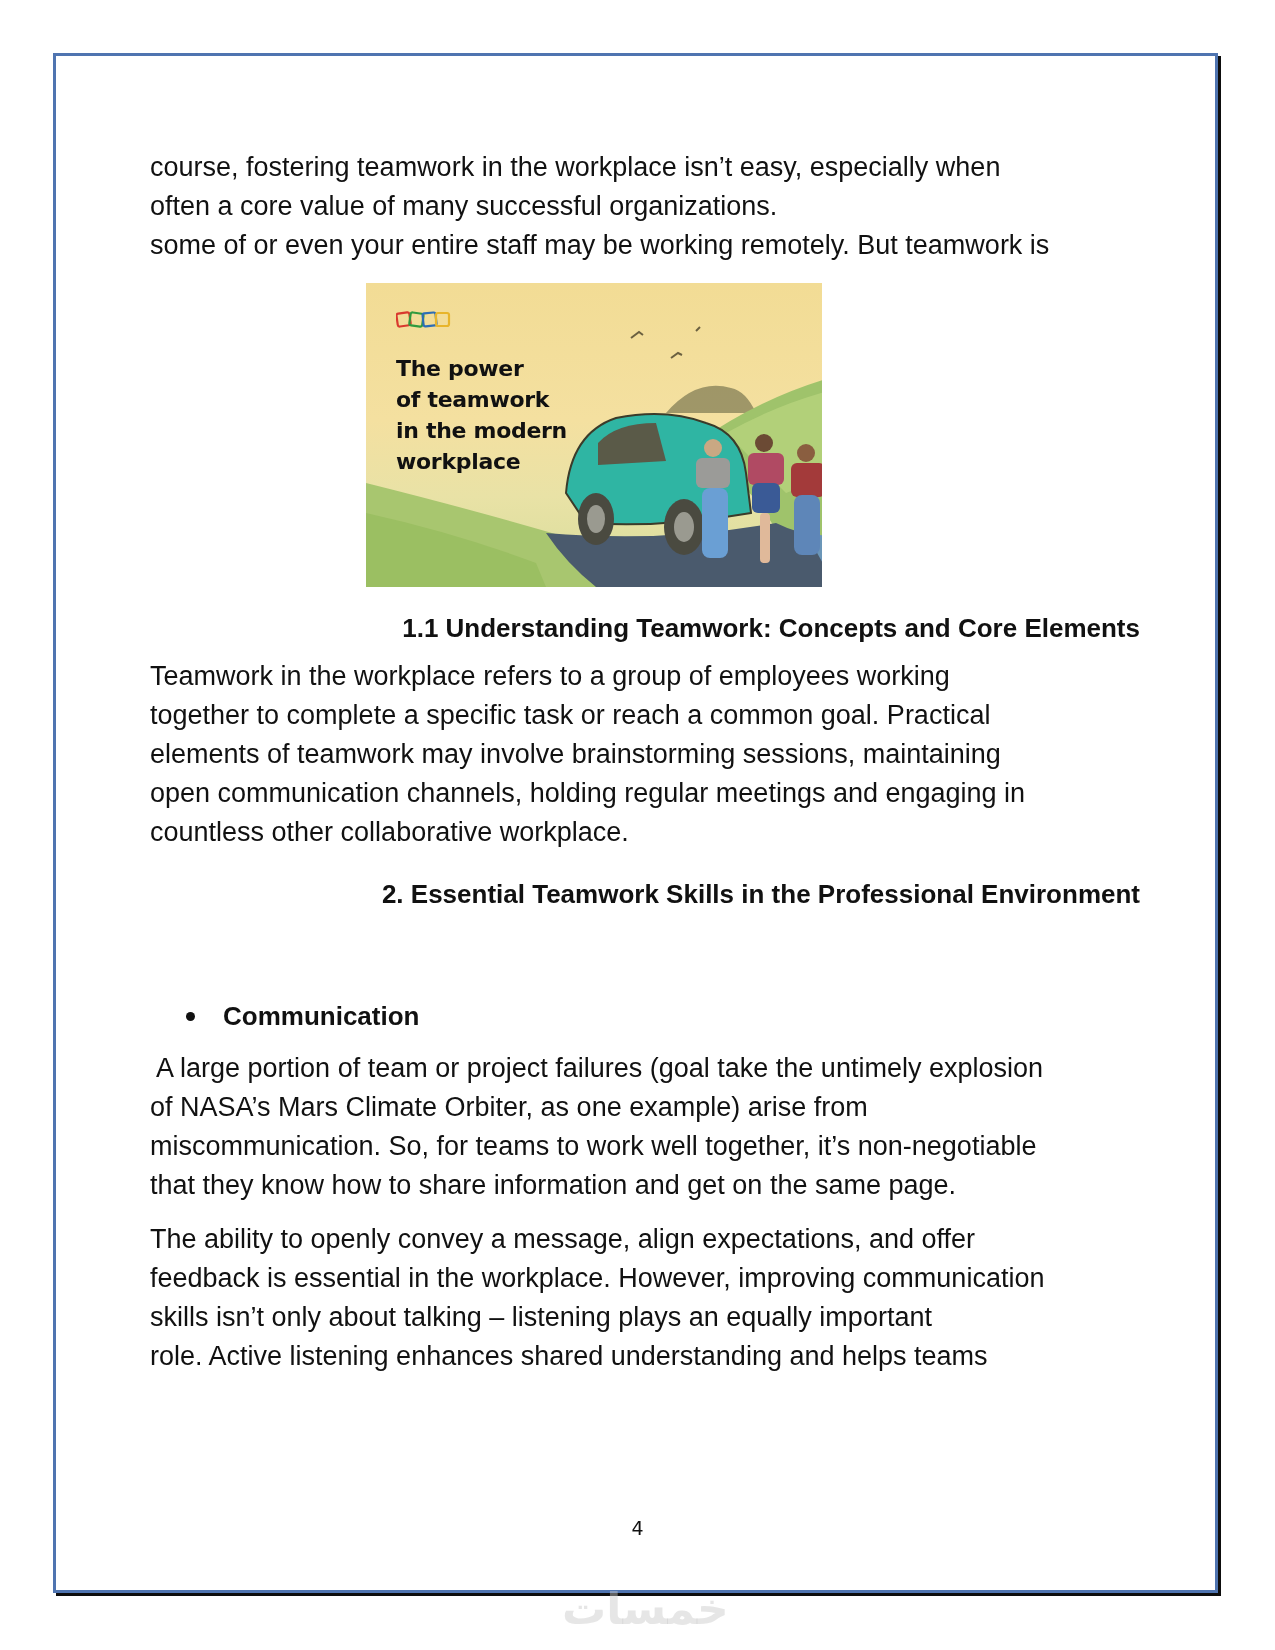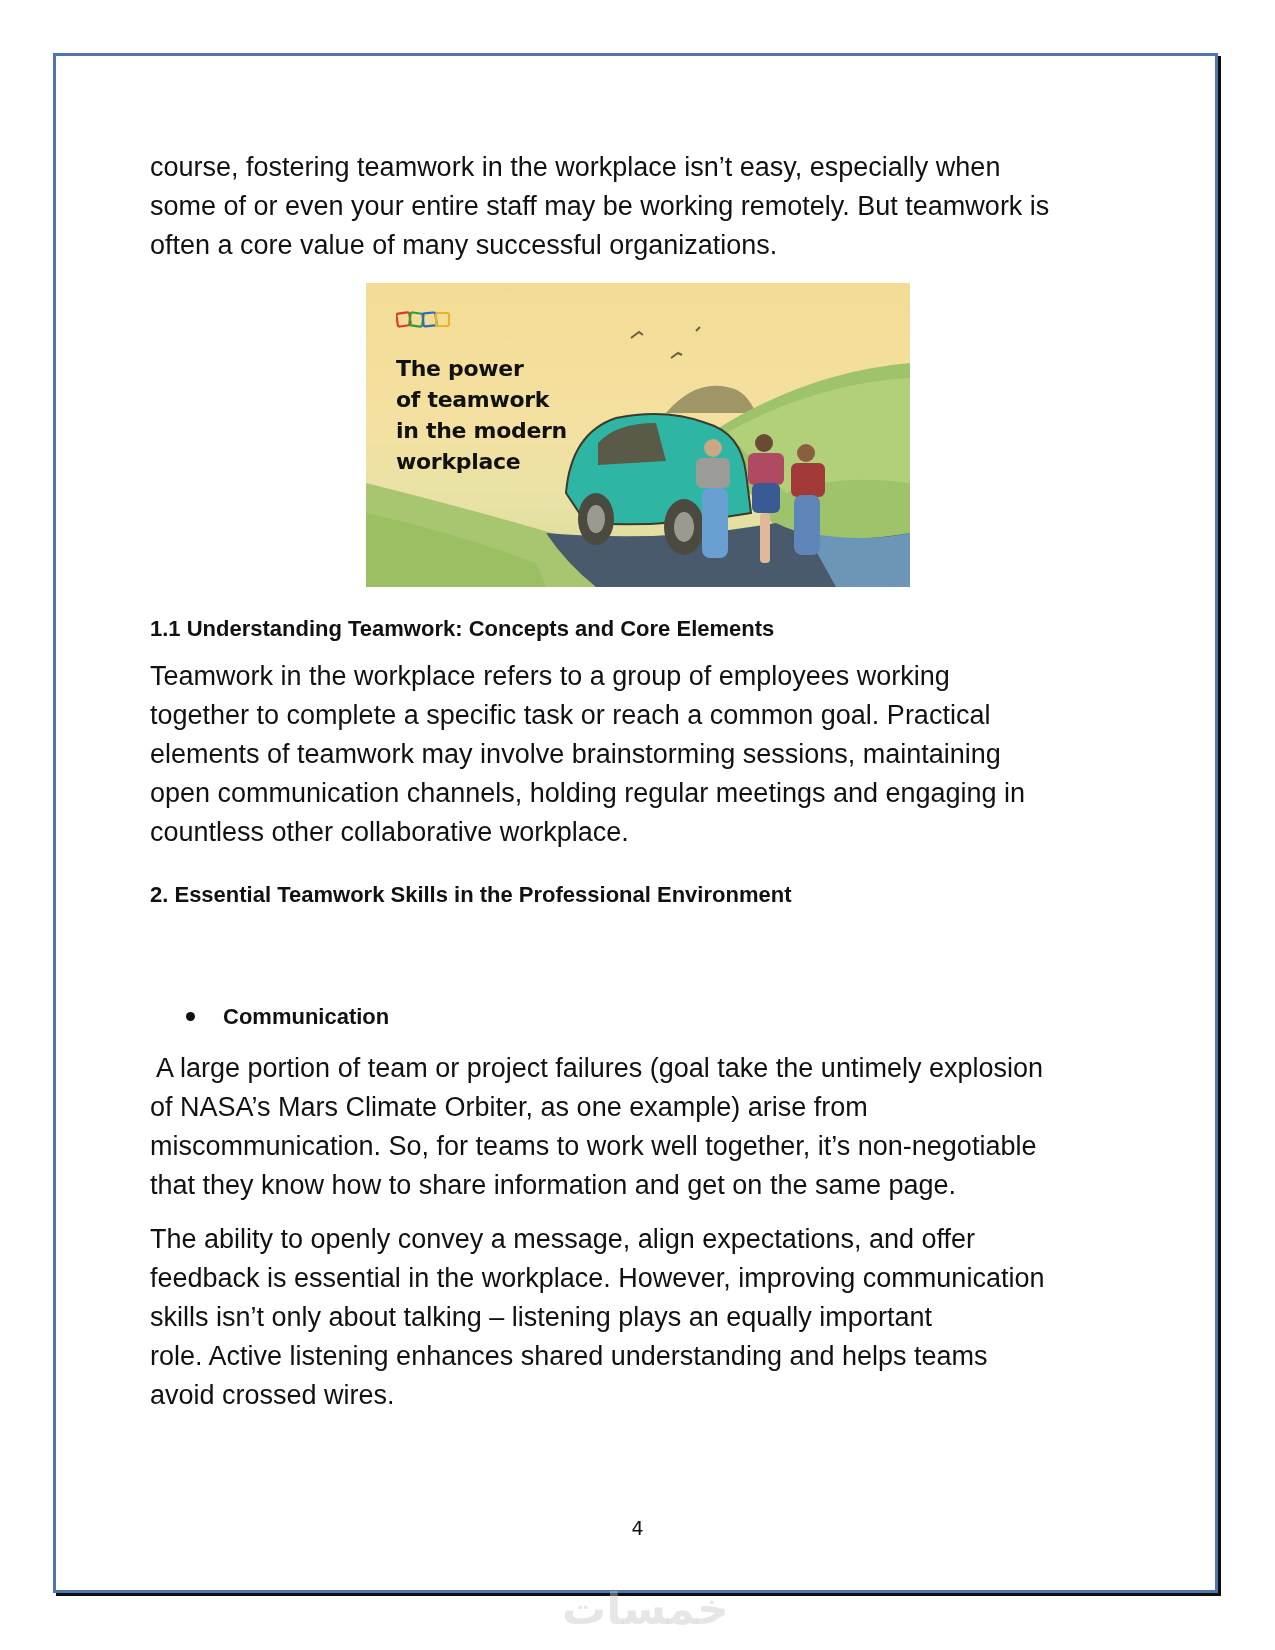--- a/index.html
+++ b/index.html
@@ -30,30 +30,31 @@
       left: 150px;
       top: 148px;
       width: 990px;
     }
     .para {
       font-size: 27px;
       line-height: 39px;
       margin: 0;
     }
     .heading {
-      font-size: 22px;
+      font-size: 26px;
       font-weight: bold;
       line-height: 39px;
       margin: 0;
+      text-align: right;
     }
     .hero {
       position: absolute;
       left: 366px;
       top: 283px;
-      width: 544px;
+      width: 456px;
       height: 304px;
       overflow: hidden;
       background: linear-gradient(180deg, #f2dc95 0%, #f4e0a0 45%, #e9e2a6 70%, #d7dd9a 100%);
     }
     .hero-title {
       position: absolute;
       left: 30px;
       top: 70px;
       font-family: "DejaVu Sans", sans-serif;
       font-weight: bold;
@@ -103,22 +104,22 @@
       margin-right: 28px;
     }
   </style>
 </head>
 <body>
 
 <div class="page-frame"></div>
 
 <div class="content" style="top:148px;">
   <p class="para">course, fostering teamwork in the workplace isn’t easy, especially when</p>
+  <p class="para">often a core value of many successful organizations.</p>
   <p class="para">some of or even your entire staff may be working remotely. But teamwork is</p>
-  <p class="para">often a core value of many successful organizations.</p>
 </div>
 
 <div class="hero">
   <svg width="544" height="304" viewBox="0 0 544 304" style="position:absolute;left:0;top:0;">
 
     <path d="M300 130 Q330 95 365 105 Q380 108 390 130 Z" fill="#8f8a5e" opacity="0.85"></path>
 
     <path d="M330 160 Q430 90 544 80 L544 304 L430 304 Q420 230 330 160 Z" fill="#9fc36b"></path>
     <path d="M360 150 Q450 100 544 95 L544 200 Q470 190 420 210 Z" fill="#b6d37d" opacity="0.8"></path>
 
@@ -188,18 +189,17 @@
   <p class="para">of NASA’s Mars Climate Orbiter, as one example) arise from</p>
   <p class="para">miscommunication. So, for teams to work well together, it’s non-negotiable</p>
   <p class="para">that they know how to share information and get on the same page.</p>
 </div>
 
 <div class="content" style="top:1220px;">
   <p class="para">The ability to openly convey a message, align expectations, and offer</p>
   <p class="para">feedback is essential in the workplace. However, improving communication</p>
   <p class="para">skills isn’t only about talking – listening plays an equally important</p>
   <p class="para">role. Active listening enhances shared understanding and helps teams</p>
-  <p class="para">avoid crossed wires.</p>
 </div>
 
 <div class="page-number">4</div>
 
 <div class="watermark">خمسات</div>
 
 </body></html>

